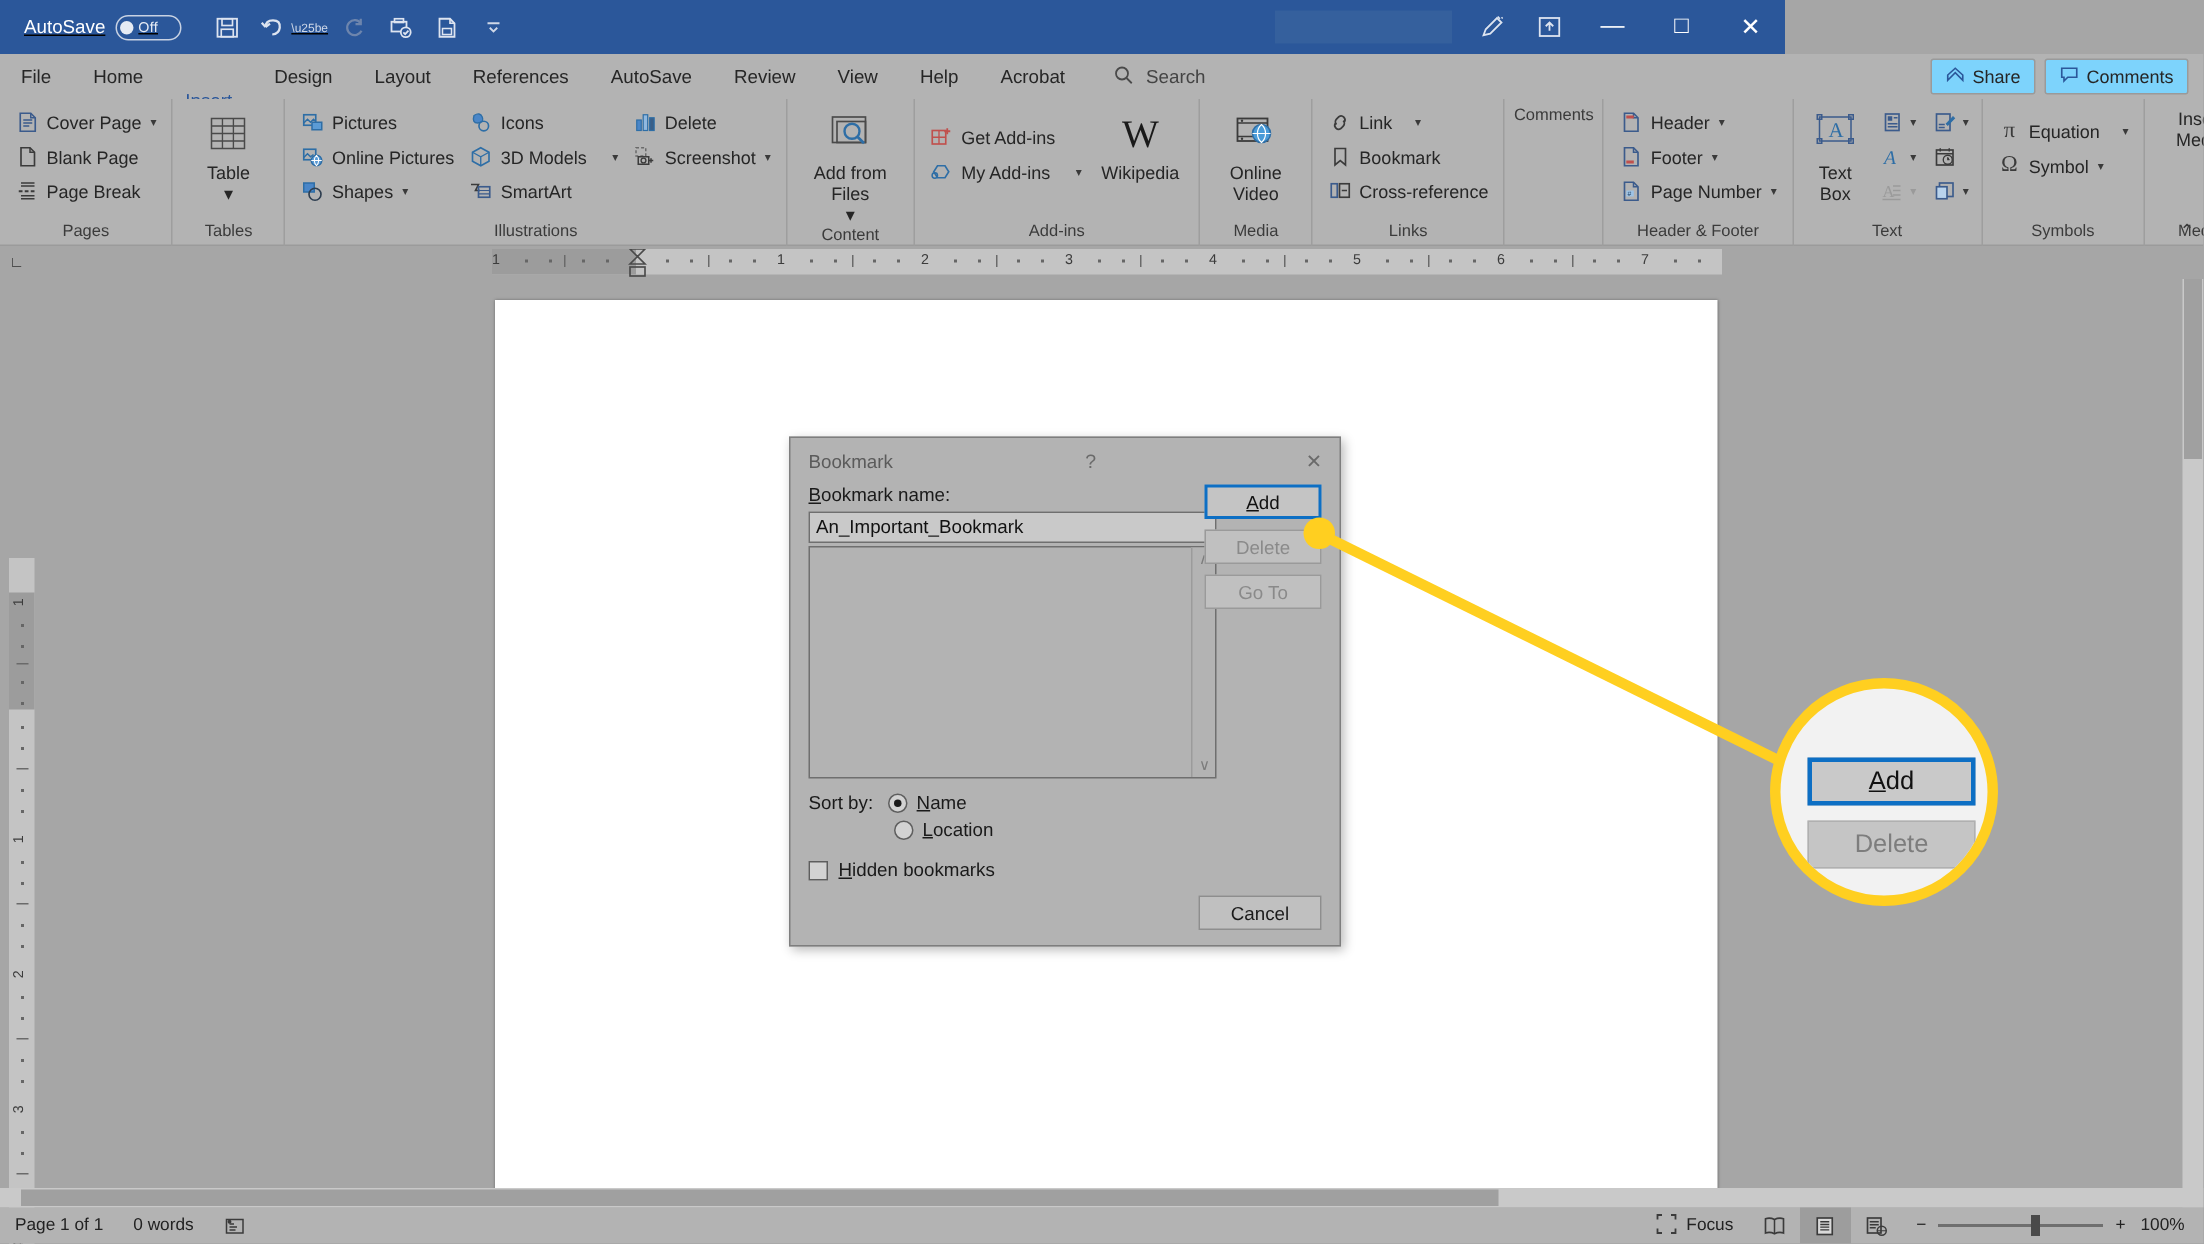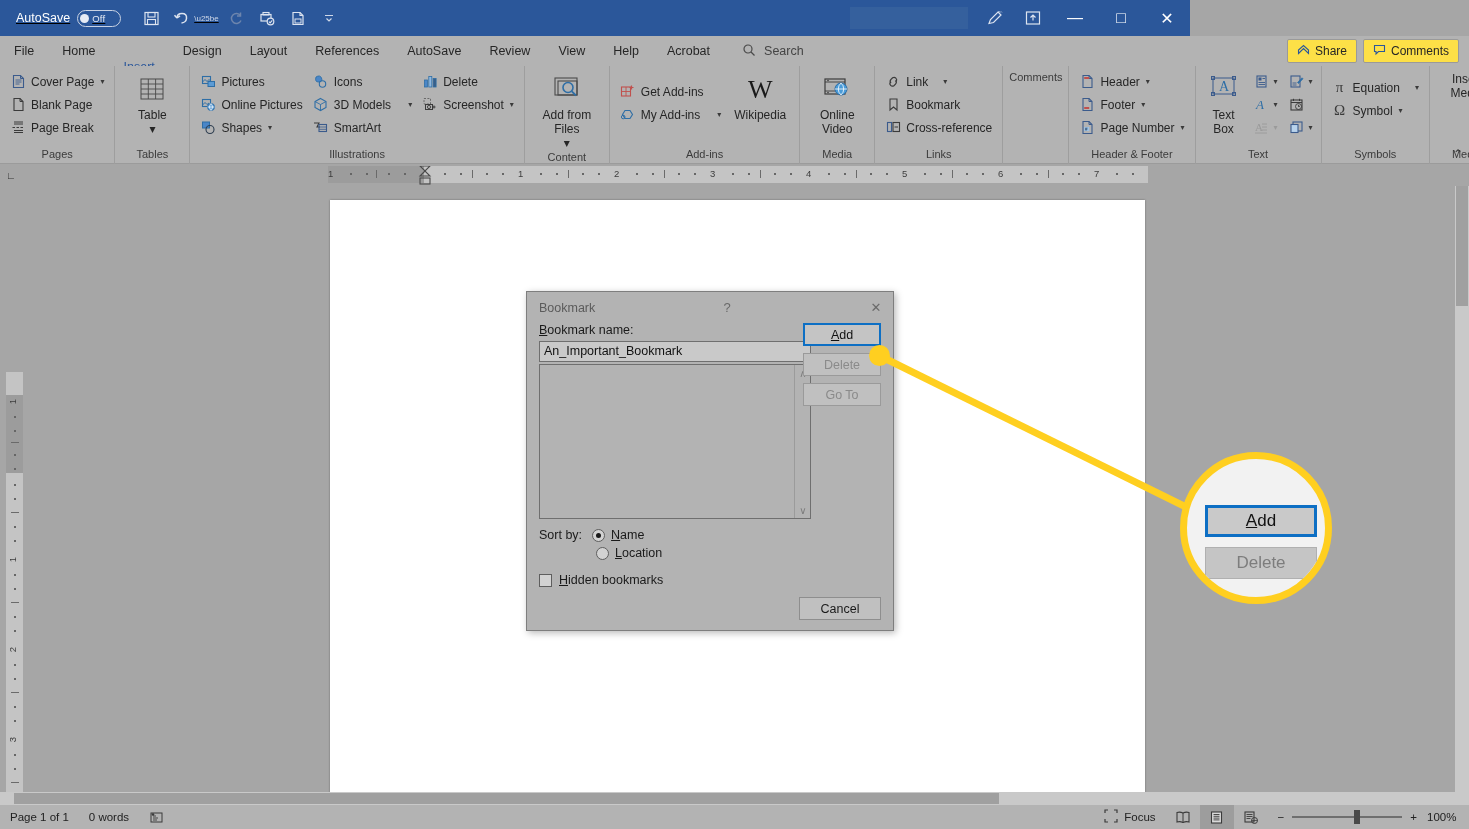--- a/index.html
+++ b/index.html
@@ -52,21 +52,21 @@
   }
   .tab.active { color: #2b579a; font-weight: normal; margin-top: 32px; }
   .tab.active::after {
     content:''; position: absolute; left: 12px; right: 12px; bottom: 3px;
     height: 2px; background: #2b579a;
   }
   .tab-search { display: flex; align-items: center; gap: 8px; margin-left: 18px; color:#444; font-size:12.5px; }
   .tabstrip-right { margin-left: auto; display: flex; align-items: center; gap: 6px; padding-right: 10px; }
   .pill {
     display: flex; align-items: center; gap: 5px; font-size: 12px; color: #262626;
-    border: 1px solid #9a9a9a; background: #fde047; padding: 3px 9px; border-radius: 2px;
+    border: 1px solid #9a9a9a; background: #7dd3fc; padding: 3px 9px; border-radius: 2px;
   }
 
   
   .ribbon {
     position: absolute; left: 0; top: 66px; width: 1469px; height: 98px;
     background: #b3b3b3; display: flex; align-items: stretch;
     border-bottom: 1px solid #9b9b9b;
   }
   .rgroup { position: relative; display: flex; flex-direction: column; height: 98px; padding: 4px 6px 0 6px; }
   .rgroup + .rgroup { border-left: 1px solid #9e9e9e; }

